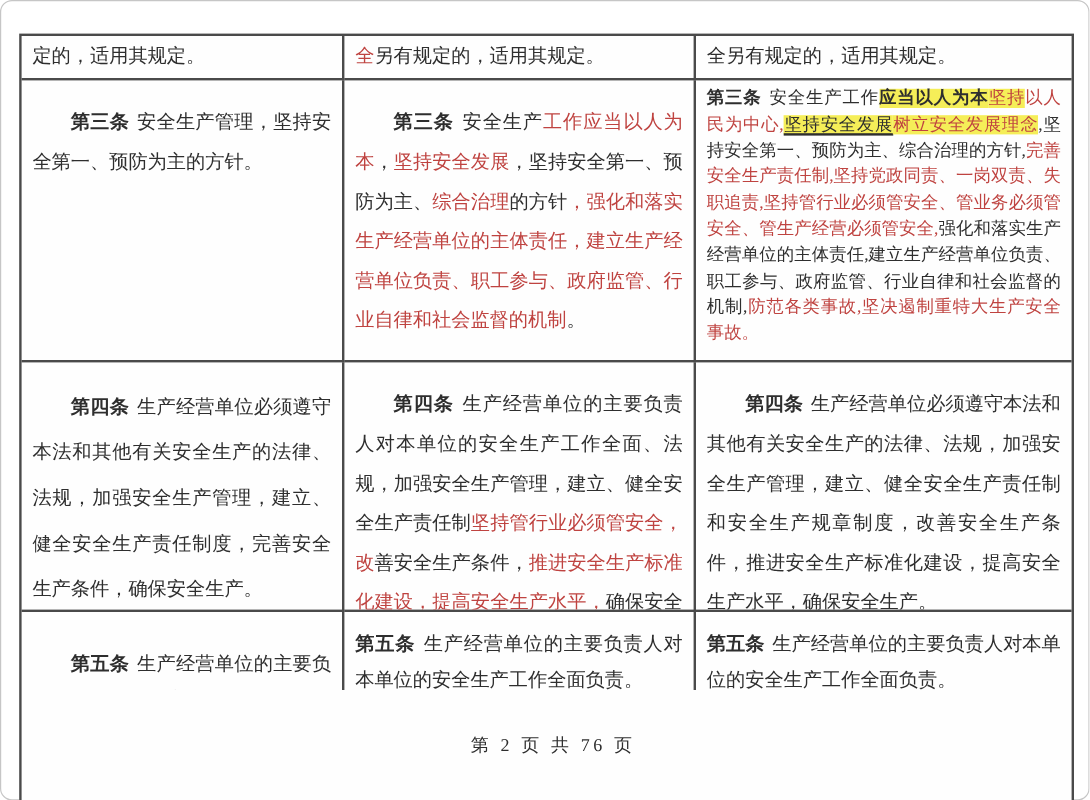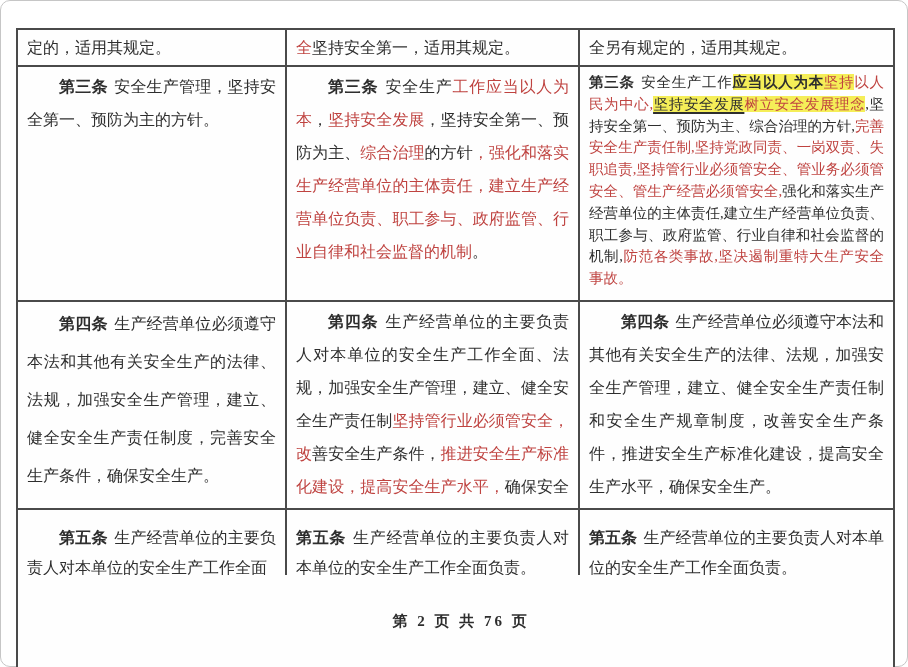--- a/index.html
+++ b/index.html
@@ -35,53 +35,52 @@
     font-size:16px;
     line-height:33px;
     text-align:justify;
   }
   .cell.last-col{border-right:none;}
   .cell.last-row{border-bottom:none;}
   .cell.r0{line-height:30px;}
   .cell.r3{line-height:30px;padding-top:13px;}
   .cell.tall{line-height:38px;}
   .cell.small{font-size:14.5px;line-height:21.8px;padding-top:5px;}
-  .cell.indent .para{text-indent:2em;}
+  .cell.indent .para{text-indent:2em;margin-top:16px;}
   .para{margin:0;}
   .seg-plain{color:var(--ink,#2e2e2e);}
   .seg-bold{color:var(--ink,#2e2e2e);font-weight:bold;margin-right:0.15em;}
   .seg-red{color:var(--red,#bf4340);}
   .seg-hl{background:var(--hl,#f5ee58);color:var(--ink,#2e2e2e);font-weight:bold;}
   .seg-hlred{background:var(--hl,#f5ee58);color:var(--red,#bf4340);}
   .seg-hlu{
     background:var(--hl,#f5ee58);color:var(--ink,#2e2e2e);
     text-decoration:underline;
     text-decoration-thickness:1.5px;
     text-underline-offset:3px;
   }
   .footer{
     position:absolute;left:14px;right:0;top:612px;
     text-align:center;
     font-size:15px;
     letter-spacing:3px;
     color:var(--ink,#2e2e2e);
-    font-weight:bold;
   }
 </style>
 </head>
 <body>
 
 <div class="frame"></div>
 
 <div class="table">
     <div class="cell r0 c0">
       <p class="para"><span class="seg-plain">定的，适用其规定。</span></p>
     </div>
     <div class="cell r0 c1">
-      <p class="para"><span class="seg-red">全</span><span class="seg-plain">坚持安全第一，适用其规定。</span></p>
+      <p class="para"><span class="seg-red">全</span><span class="seg-plain">另有规定的，适用其规定。</span></p>
     </div>
     <div class="cell r0 c2 last-col">
       <p class="para"><span class="seg-plain">全另有规定的，适用其规定。</span></p>
     </div>
     <div class="cell r1 c0 indent">
       <p class="para"><span class="seg-bold">第三条</span><span class="seg-plain"> 安全生产管理，坚持安全第一、预防为主的方针。</span></p>
     </div>
     <div class="cell r1 c1 indent">
       <p class="para"><span class="seg-bold">第三条</span><span class="seg-plain"> 安全生产</span><span class="seg-red">工作应当以人为本</span><span class="seg-plain">，</span><span class="seg-red">坚持安全发展</span><span class="seg-plain">，坚持安全第一、预防为主、</span><span class="seg-red">综合治理</span><span class="seg-plain">的方针</span><span class="seg-red">，强化和落实生产经营单位的主体责任，建立生产经营单位负责、职工参与、政府监管、行业自律和社会监督的机制</span><span class="seg-plain">。</span></p>
     </div>

